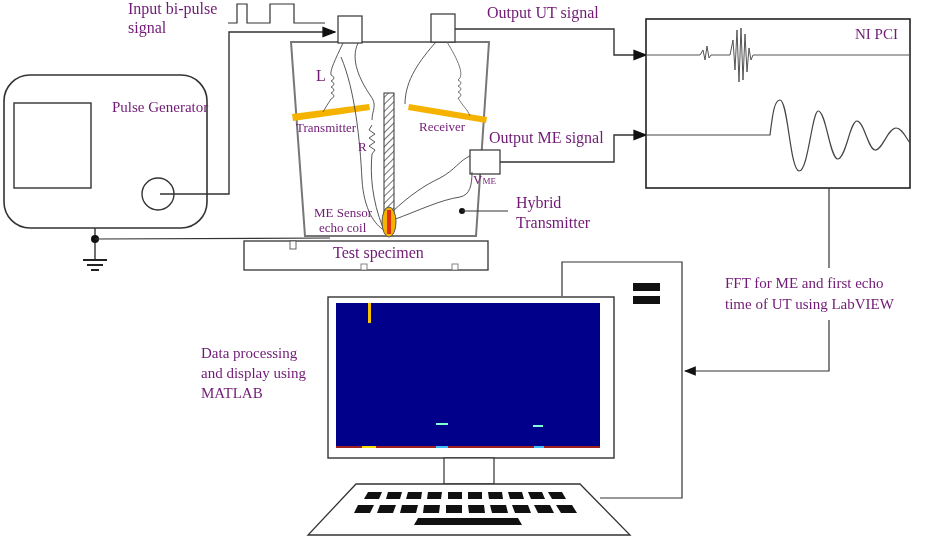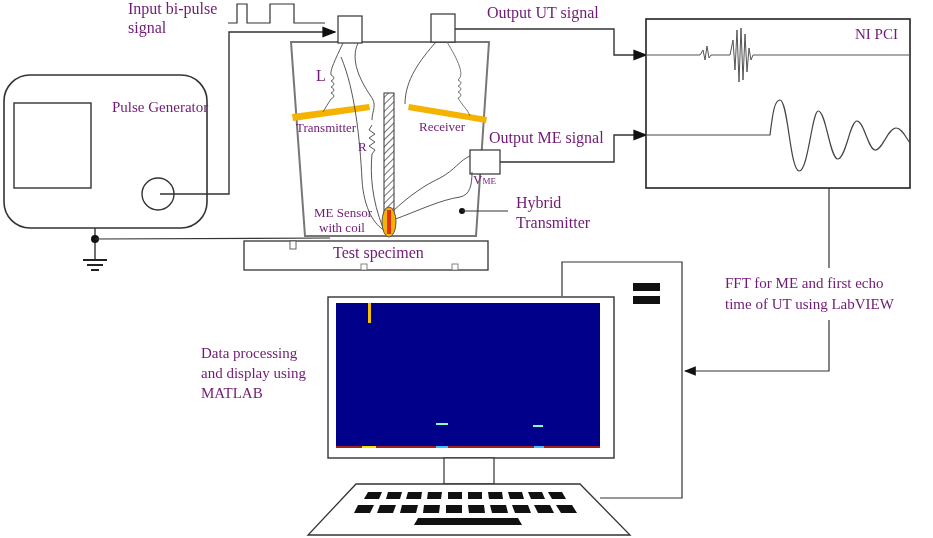--- a/index.html
+++ b/index.html
@@ -147,21 +147,21 @@
 <div class="lbl f15" style="left:112px;top:100px;">Pulse Generator</div>
 <div class="lbl f16" style="left:487px;top:5px;">Output UT signal</div>
 <div class="lbl f16" style="left:489px;top:130px;">Output ME signal</div>
 <div class="lbl f15" style="left:855px;top:27px;">NI PCI</div>
 <div class="lbl f16" style="left:316px;top:68px;">L</div>
 <div class="lbl f13" style="left:358px;top:140px;">R</div>
 <div class="lbl f13" style="left:296px;top:121px;">Transmitter</div>
 <div class="lbl f13" style="left:419px;top:120px;">Receiver</div>
 <div class="lbl f13" style="left:433px;top:173px;margin-left:40px;"><span>V</span><span style="font-size:9px;">ME</span></div>
 <div class="lbl f13" style="left:314px;top:206px;">ME Sensor</div>
-<div class="lbl f13" style="left:319px;top:221px;">with coil</div>
+<div class="lbl f13" style="left:319px;top:221px;">echo coil</div>
 <div class="lbl f16" style="left:516px;top:195px;">Hybrid</div>
 <div class="lbl f16" style="left:516px;top:215px;">Transmitter</div>
 <div class="lbl f16" style="left:333px;top:245px;">Test specimen</div>
 <div class="lbl f15" style="left:725px;top:276px;">FFT for ME and first echo</div>
 <div class="lbl f15" style="left:725px;top:297px;">time of UT using LabVIEW</div>
 <div class="lbl f15" style="left:201px;top:346px;">Data processing</div>
 <div class="lbl f15" style="left:201px;top:366px;">and display using</div>
 <div class="lbl f15" style="left:201px;top:386px;">MATLAB</div>
 
 </body></html>

